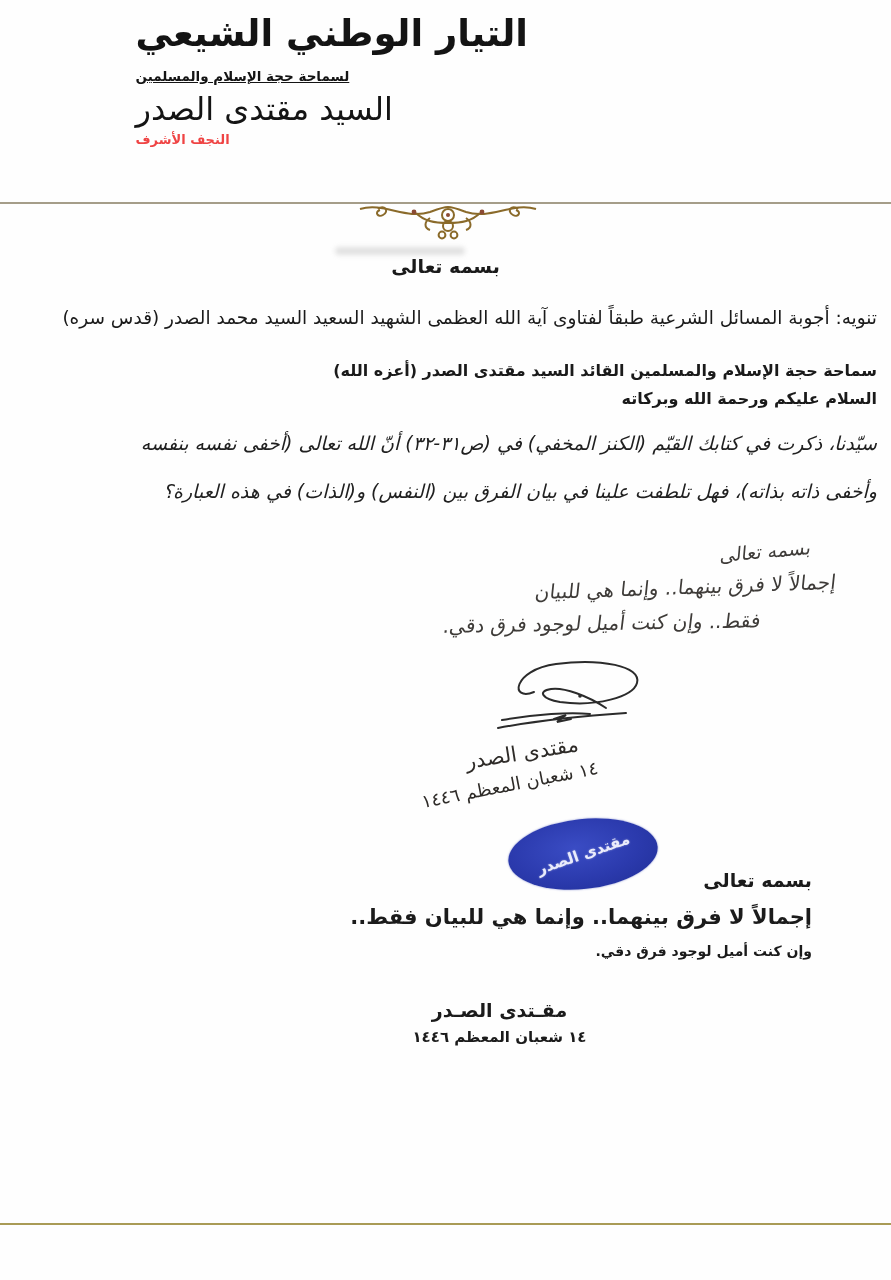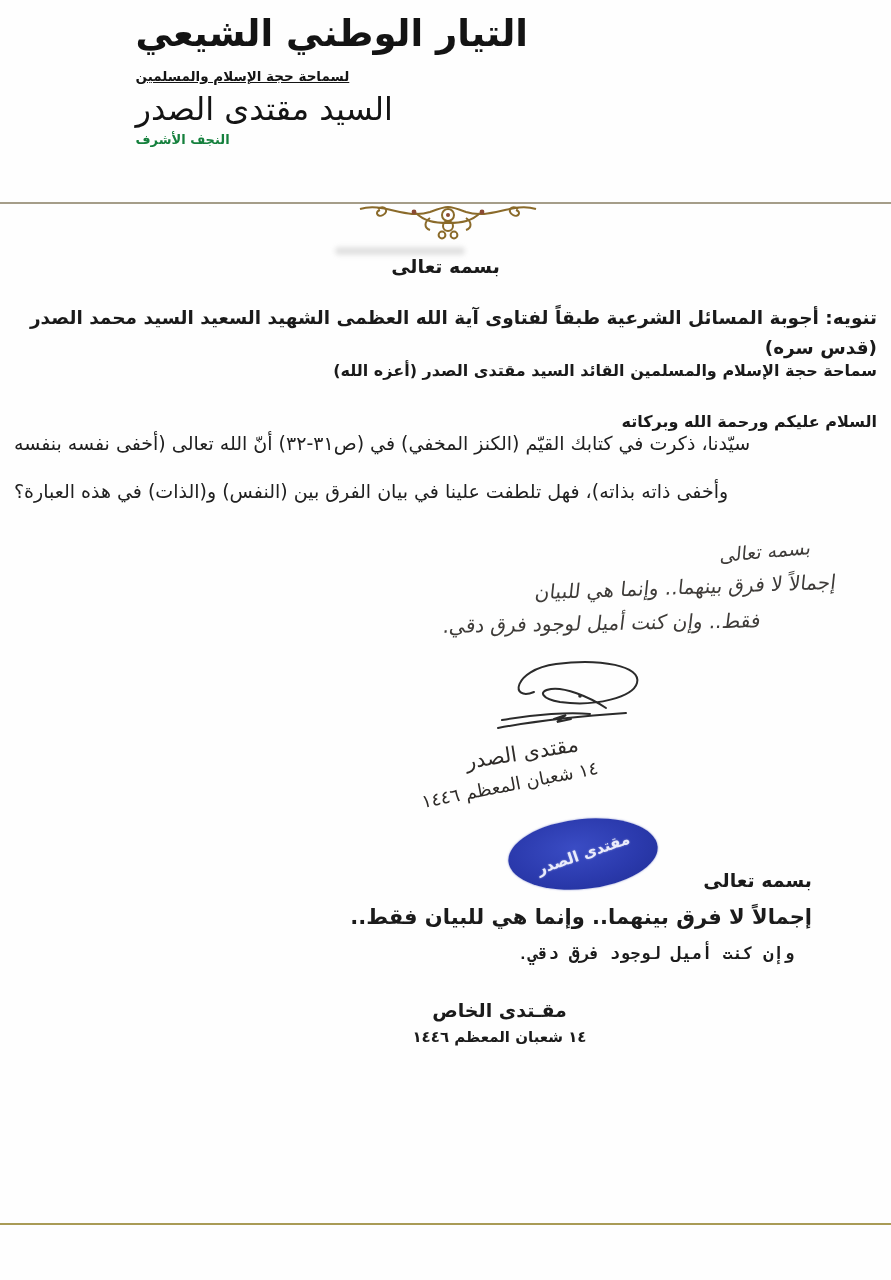--- a/index.html
+++ b/index.html
@@ -24,38 +24,38 @@
   }
   
   .letterhead{
     position:absolute;top:6px;left:50%;transform:translateX(-50%);
     width:620px;text-align:left;direction:rtl;color:#141414;
   }
   .lh-movement{font-size:37px;font-weight:bold;line-height:56px;letter-spacing:-1px;}
   .lh-office{font-size:25px;font-weight:bold;margin-top:10px;line-height:30px;}
   .lh-audience{font-size:13.5px;margin-top:5px;line-height:18px;font-weight:bold;text-decoration:underline;}
   .lh-name{font-size:32px;font-weight:normal;margin-top:4px;line-height:40px;}
-  .lh-city{font-size:13px;margin-top:3px;line-height:16px;font-weight:bold;color:#15803d;}
+  .lh-city{font-size:13px;margin-top:3px;line-height:16px;font-weight:bold;color:#ef4444;}
   
   .divider{position:absolute;top:202px;left:0;width:100%;height:2px;background:var(--divider-line);}
   .ornament{position:absolute;top:200px;left:358px;width:180px;height:42px;}
   .smudge{position:absolute;top:247px;left:335px;width:130px;height:8px;
           background:rgba(150,150,150,.28);filter:blur(2.5px);border-radius:4px;}
   
   .rtl{direction:rtl;unicode-bidi:plaintext;}
   .basmala-head{position:absolute;top:255px;left:0;width:100%;text-align:center;
                 font-size:19px;font-weight:bold;}
   .notice{position:absolute;top:303px;right:14px;left:14px;text-align:right;
-          font-size:18.5px;font-weight:bold;line-height:30px;}
+          font-size:18.5px;font-weight:normal;line-height:30px;}
   .addressee{position:absolute;top:361px;right:14px;left:14px;text-align:right;
              font-size:16px;font-weight:bold;}
-  .salutation{position:absolute;top:412px;right:14px;left:14px;text-align:right;
+  .salutation{position:absolute;top:389px;right:14px;left:14px;text-align:right;
               font-size:16px;font-weight:bold;}
-  .q-line{position:absolute;right:14px;left:14px;text-align:left;font-size:19px;
-          font-weight:normal;color:#202020;}
+  .q-line{position:absolute;right:14px;left:14px;text-align:right;font-size:19px;
+          font-weight:normal;color:#202020;font-style:italic;}
   .q1{top:432px;}
   .q2{top:480px;}
   
   .hw{position:absolute;color:var(--ink);white-space:nowrap;}
   .hw-basmala{top:540px;right:80px;font-size:19px;
               transform:rotate(-5deg) skewX(-10deg);opacity:.92;}
   .hw-1{top:575px;right:55px;font-size:20px;transform:rotate(-2deg) skewX(-8deg);opacity:.92;}
   .hw-2{top:611px;right:130px;font-size:20px;transform:rotate(-1deg) skewX(-8deg);opacity:.92;}
   .signature{position:absolute;top:656px;left:494px;width:170px;height:86px;}
   .hw-name{top:741px;left:465px;font-size:21px;transform:rotate(-9deg);}
@@ -72,21 +72,21 @@
   .stamp-text{
     color:#f4f5ff;font-size:15px;font-weight:bold;direction:rtl;
     transform:rotate(-13deg);white-space:nowrap;
     text-shadow:0 0 2px rgba(255,255,255,.55);
     letter-spacing:0;opacity:.95;
   }
   
   .t-bold{position:absolute;text-align:right;font-weight:bold;color:#1b1b1b;white-space:nowrap;}
   .t-basmala{top:869px;right:79px;font-size:19px;}
   .t-1{top:905px;right:79px;font-size:21px;}
-  .t-2{top:943px;right:97px;font-size:17px;font-family:Liberation Mono, monospace;}
+  .t-2{top:943px;right:79px;font-size:14px;}
   .t-name{top:999px;right:294px;width:195px;text-align:center;font-size:19px;}
   .t-date{top:1028px;right:294px;width:195px;text-align:center;font-size:15px;}
   
   .footer-line{position:absolute;top:1223px;left:0;width:100%;height:2px;background:var(--footer-line);}
   .footer{
     position:absolute;top:1225px;left:0;width:100%;height:55px;
     background:var(--footer-bg);text-align:center;
   }
   .footer-contact{
     display:inline-block;margin-top:16px;font-size:17.5px;
@@ -156,18 +156,18 @@
   <div class="hw hw-name rtl">مقتدى الصدر</div>
   <div class="hw hw-date rtl">١٤ شعبان المعظم ١٤٤٦</div>
 
   <div class="stamp">
     <span class="stamp-text">مقتدى الصدر</span>
   </div>
 
   <div class="t-bold t-basmala rtl">بسمه تعالى</div>
   <div class="t-bold t-1 rtl">إجمالاً لا فرق بينهما.. وإنما هي للبيان فقط..</div>
   <div class="t-bold t-2 rtl">وإن كنت أميل لوجود فرق دقي.</div>
-  <div class="t-bold t-name rtl">مقـتدى الخاص</div>
+  <div class="t-bold t-name rtl">مقـتدى الصـدر</div>
   <div class="t-bold t-date rtl">١٤ شعبان المعظم ١٤٤٦</div>
 
   <div class="footer-line"></div>
 
 </div>
 
 </body></html>

